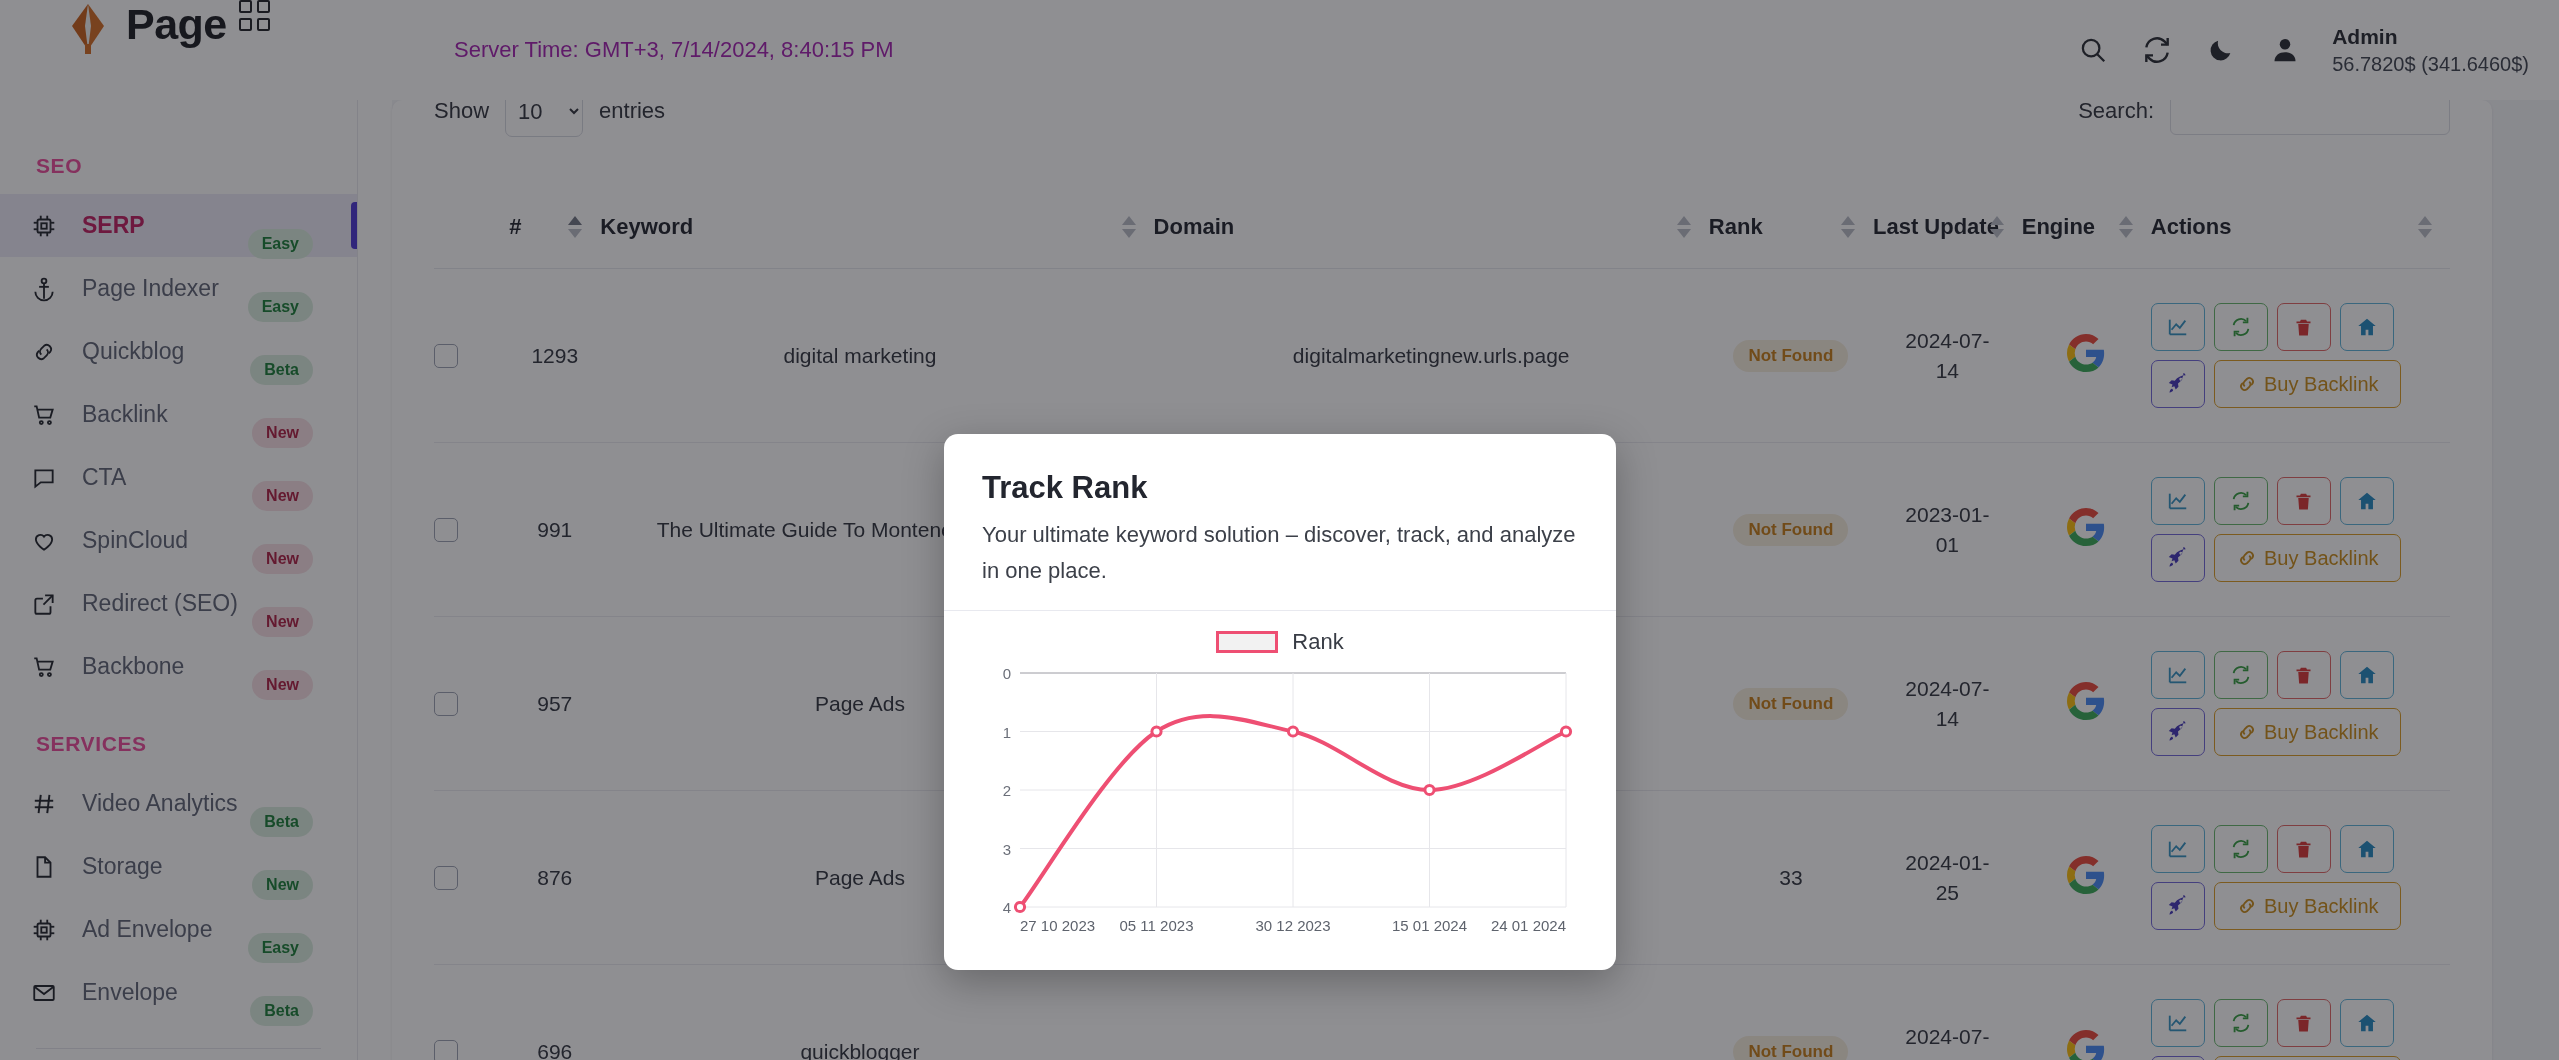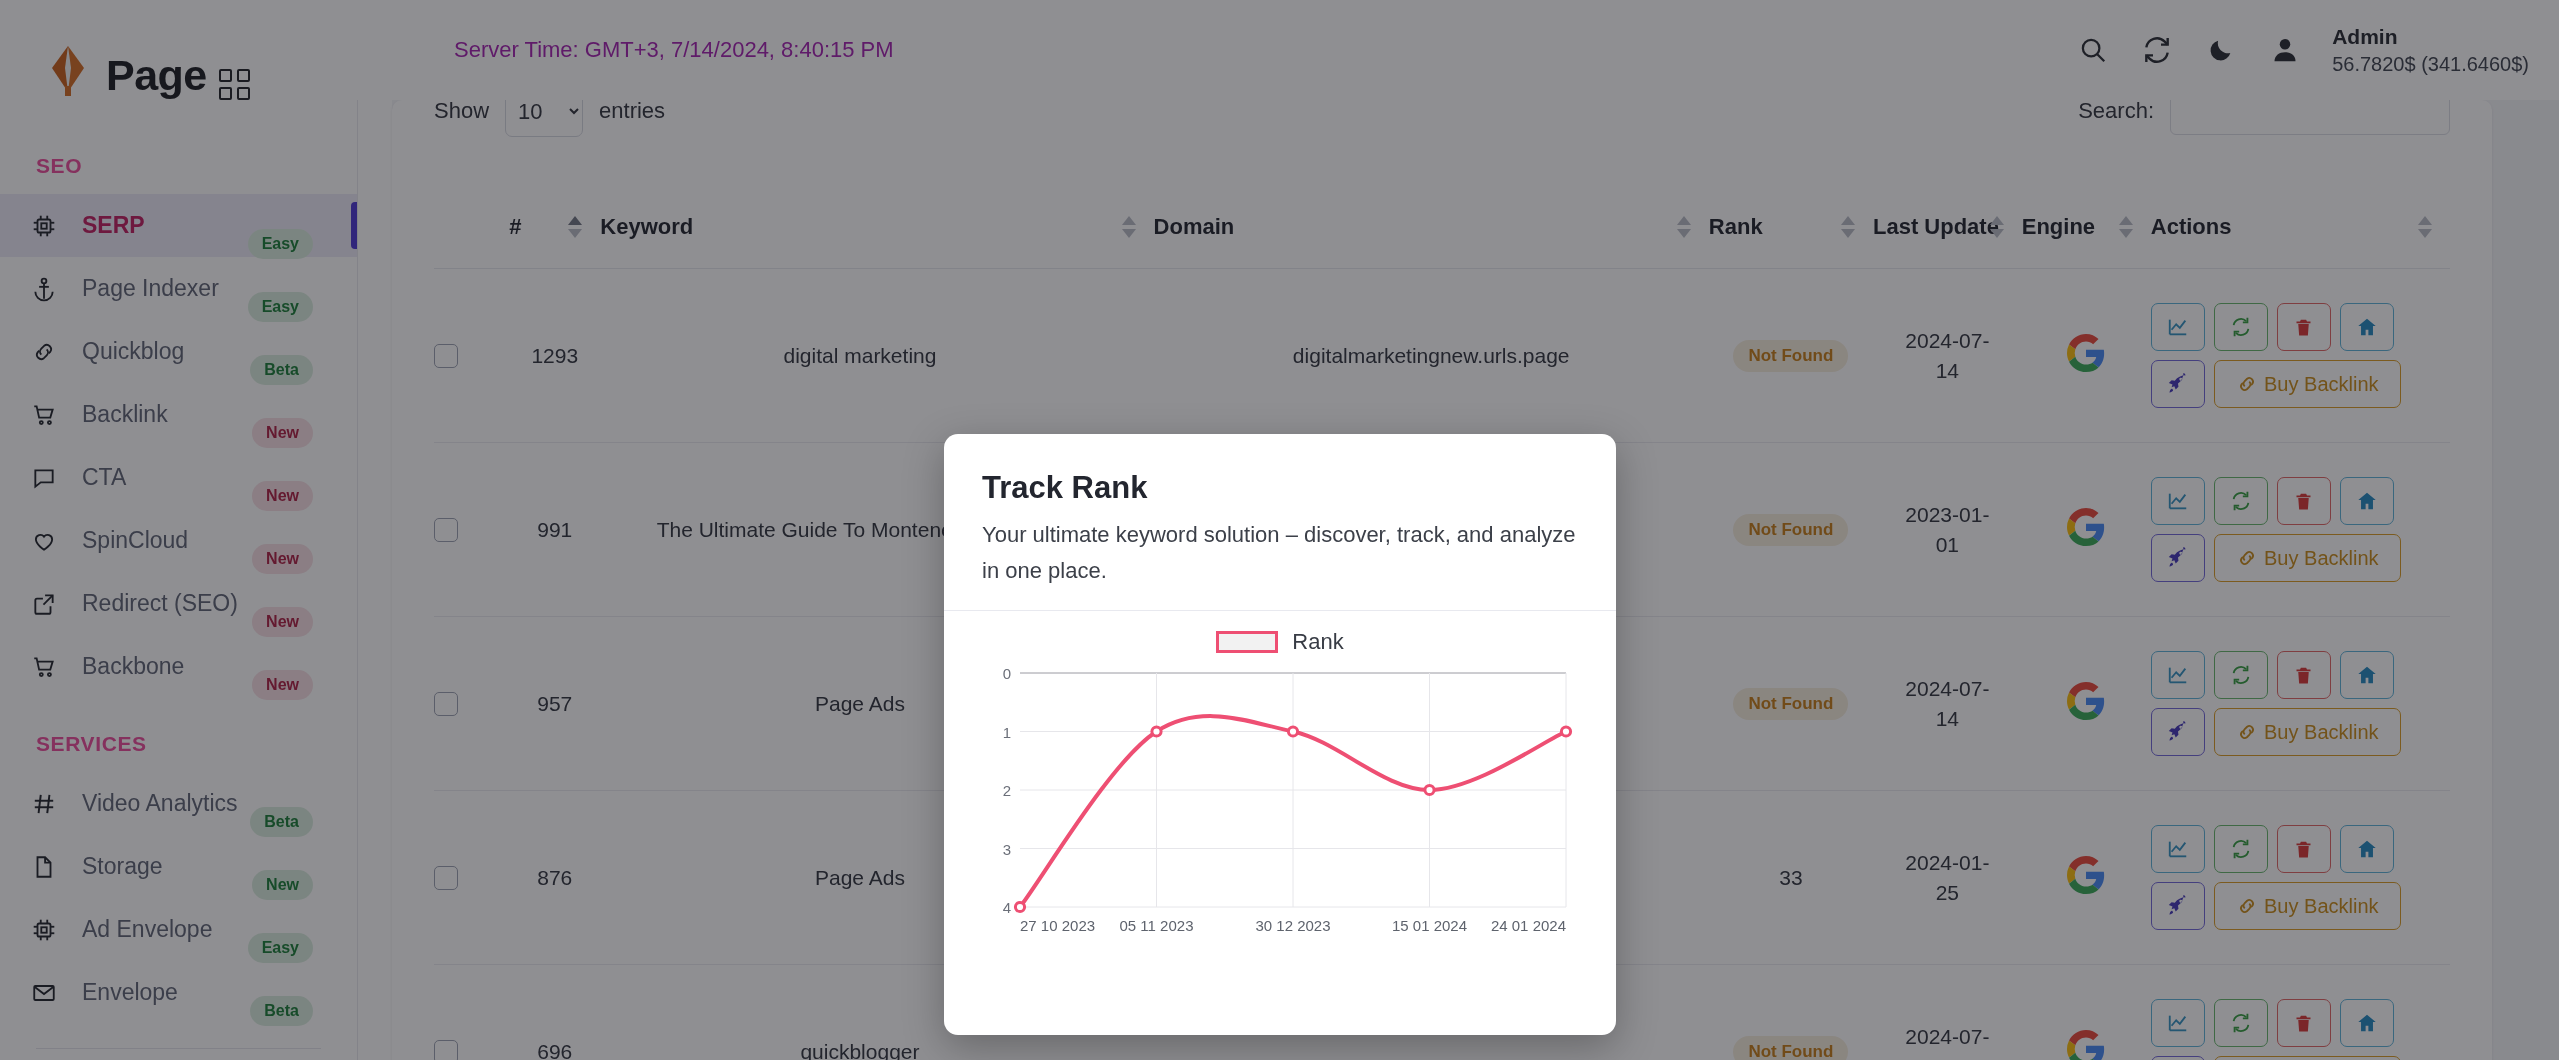--- a/index.html
+++ b/index.html
@@ -13,21 +13,21 @@
     color: #2b2f3a;
   }
 
   
   #topbar {
     position: absolute; top: 0; left: 0; width: 2559px; height: 100px;
     background: #ffffff;
     display: flex; align-items: center;
     z-index: 5;
   }
-  #brand { width: 358px; height: 100px; display: flex; align-items: flex-end; padding-left: 40px; }
+  #brand { width: 358px; height: 100px; display: flex; align-items: flex-start; padding-left: 60px; }
   .logo-mark { width: 58px; height: 58px; position: relative; }
   .logo-text { font-size: 43px; font-weight: 700; letter-spacing: -0.5px; color: #15171c; margin-left: 8px; }
   #grid-apps { margin-left: 12px; display: grid; grid-template-columns: 13px 13px; grid-template-rows: 13px 13px; gap: 5px; }
   #grid-apps i { display:block; width: 13px; height: 13px; border: 2.5px solid #1b1d23; border-radius: 2px; }
   #server-time { margin-left: 96px; font-size: 22px; color: #a21caf; }
   #topbar-right { margin-left: auto; display: flex; align-items: center; padding-right: 30px; gap: 30px; }
   .tb-icon { width: 34px; height: 34px; display:flex; align-items:center; justify-content:center; cursor: pointer; }
   #user-block { line-height: 1.32; }
   #user-name { font-size: 21px; font-weight: 700; color: #21242c; }
   #user-balance { font-size: 20px; color: #3a3f4b; }
@@ -128,21 +128,21 @@
     height: 48px; border-radius: 7px; border: 1px solid #d99a1f; color: #c88a15; background: #fff;
     display: flex; align-items: center; justify-content: center; gap: 6px;
     font-size: 20px; padding: 0 14px; cursor: pointer; white-space: nowrap; flex: 1;
   }
 
   
   #overlay {
     position: absolute; inset: 0; background: rgba(26,26,32,.49); z-index: 20;
   }
   #modal {
-    position: absolute; left: 944px; top: 434px; width: 672px; height: 601px;
+    position: absolute; left: 944px; top: 434px; width: 672px; height: 536px;
     background: #ffffff; border-radius: 14px; z-index: 21;
     box-shadow: 0 12px 40px rgba(0,0,0,.28);
     padding: 36px 38px 22px 38px;
   }
   #modal-title { font-size: 31px; font-weight: 700; color: #23262f; }
   #modal-sub { font-size: 22px; line-height: 1.62; color: #3c4049; margin-top: 11px; }
   #modal-divider { border-top: 1px solid #e8e9ef; margin: 22px -38px 0 -38px; }
   #chart-area { position: relative; margin-top: 14px; height: 330px; }
   #legend { display: flex; align-items: center; justify-content: center; gap: 14px; height: 34px; }
   #legend-swatch { width: 62px; height: 22px; border: 3px solid #ee4f73; background: #f2f2f2; }

